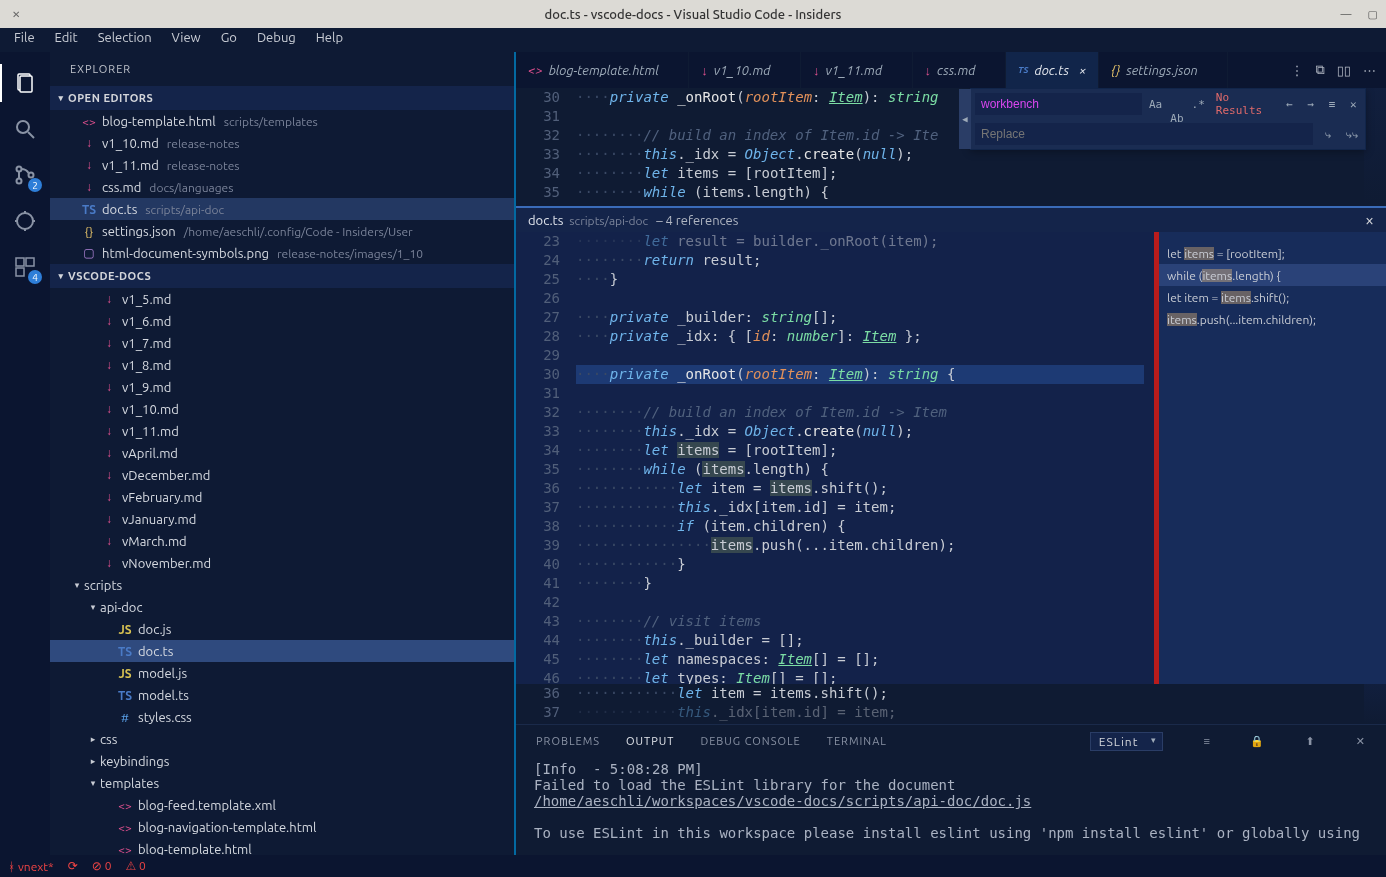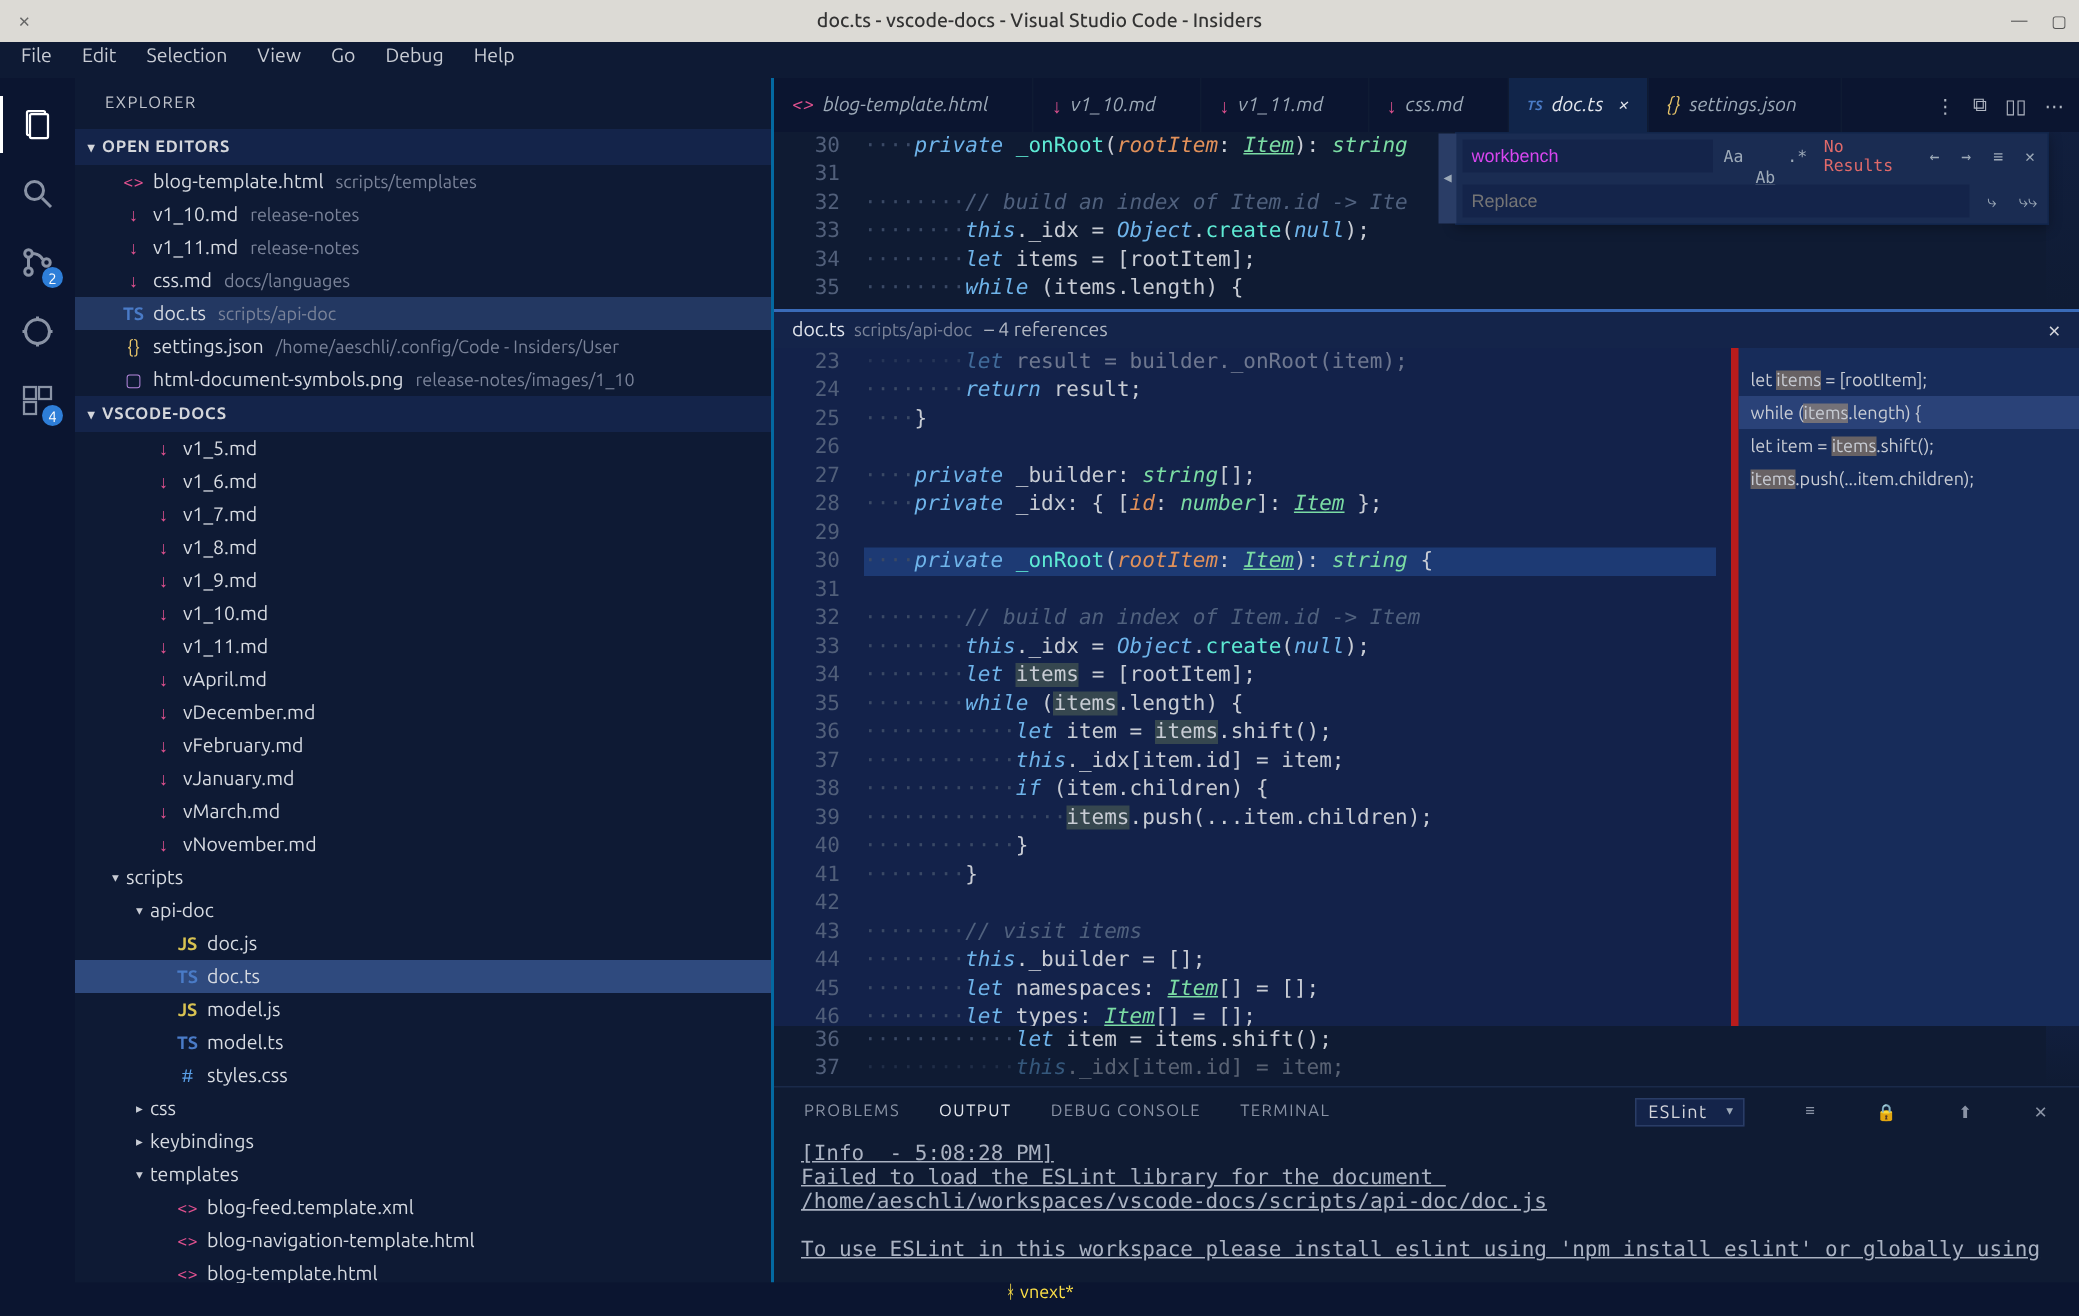--- a/index.html
+++ b/index.html
@@ -144,21 +144,21 @@
 .tab.active .close { visibility: visible; }
 .tabs-actions { margin-left: auto; display: flex; align-items: center; gap: 12px; padding: 0 10px; color: #b0b6c2; }
 .code-area { flex: 1; display: flex; flex-direction: column; min-height: 0; overflow: hidden; }
 .editor-pane { flex: 0 0 auto; position: relative; font-family: "Consolas","Menlo",monospace; font-size: 14px; display: flex; }
 .gutter { width: 60px; text-align: right; color: #515f7a; padding-right: 16px; }
 .gutter .ln { height: 19px; line-height: 19px; }
 .codelines { flex: 1; white-space: pre; overflow: hidden; }
 .codelines .cl { height: 19px; line-height: 19px; }
 .cl.highlighted { background: #1d3a74; }
 .tok-kw { color: #6fb4ea; font-style: italic; }
-.tok-fn { color: #5eead4; margin-top: 16px; }
+.tok-fn { color: #e5e5e5; margin-top: 16px; }
 .tok-param { color: #e2915a; font-style: italic; }
 .tok-type { color: #7bdca4; font-style: italic; }
 .tok-type-u { color: #7bdca4; font-style: italic; text-decoration: underline; }
 .tok-com { color: #50617e; font-style: italic; }
 .tok-obj { color: #6fb4ea; font-style: italic; }
 .tok-hl { background: rgba(120,140,90,0.35); }
 .tok-dots { color: #3a4965; }
 .find-widget {
   position: absolute;
   top: 0; right: 20px;
@@ -195,26 +195,26 @@
 .refs-side .ritem .tok-hl2 { background: rgba(255,200,120,0.35); }
 .bottom-editor { flex: 0 0 auto; height: 40px; display: flex; font-family: "Consolas","Menlo",monospace; font-size: 14px; overflow: hidden;}
 .panel-area { height: 126px; display: flex; flex-direction: column; border-top: 1px solid #1a2a4a; }
 .panel-tabs { height: 32px; display: flex; align-items: center; gap: 26px; padding: 0 20px; font-size: 11px; letter-spacing: 1px; color: #8a93a5;}
 .panel-tabs .pt.active { color: #e4e7ed; }
 .panel-tabs .spacer { flex: 1; }
 .panel-sel { background: #14244a; color: #d4d6db; padding: 2px 24px 2px 8px; font-size: 12px; border: 1px solid #2a3d66; position: relative; }
 .panel-sel::after { content: "▾"; position: absolute; right: 6px; top: 2px; font-size: 9px; color: #9daab8;}
 .panel-body {
   flex: 1; font-family: "Consolas","Menlo",monospace; font-size: 14px; color: #aab2c2;
-  padding: 4px 18px; white-space: pre-wrap; overflow: hidden; text-decoration: underline;
+  padding: 4px 18px; white-space: pre-wrap; overflow: hidden;
 }
 .panel-body a { color: #aab2c2; text-decoration: underline; }
 .statusbar {
-  height: 22px; background: #0b1530; color: #fde047; display: flex;
-  align-items: center; font-size: 12px; padding: 0 8px; gap: 14px; flex-direction: column;
+  height: 22px; background: #0b1530; color: #ef4444; display: flex;
+  align-items: center; font-size: 12px; padding: 0 8px; gap: 14px;
 }
 .statusbar .right { margin-left: auto; display: flex; gap: 14px; align-items: center;}
 .statusbar .face { font-size: 13px; }
 .minimap { width: 22px; background: linear-gradient(#132248,#0f1b33); opacity: 0.5; }
 </style>
 </head>
 <body>
 
 <div class="titlebar">
   <span class="close">✕</span>

